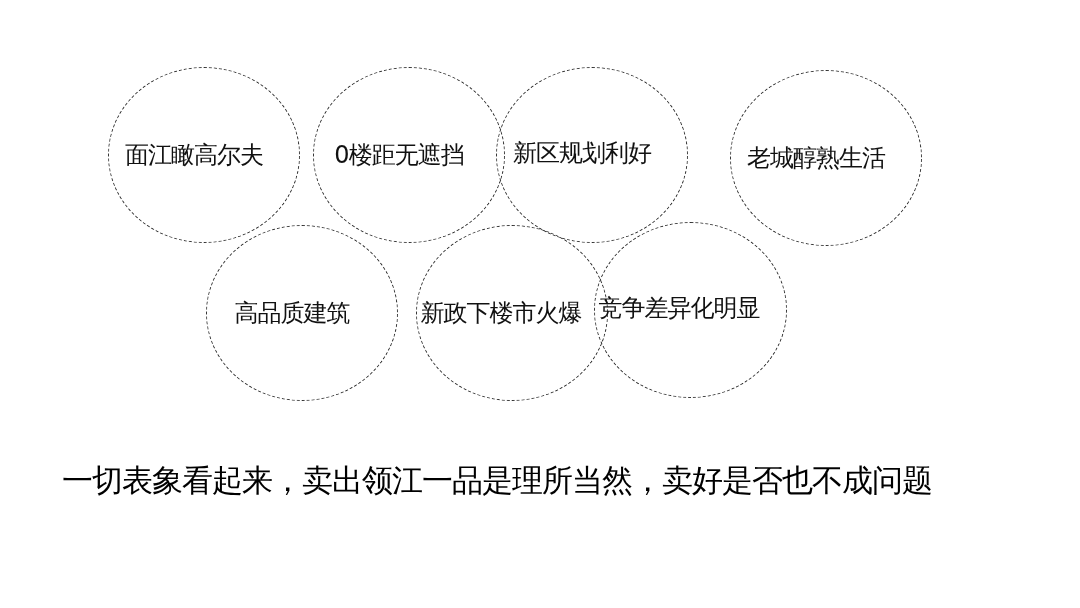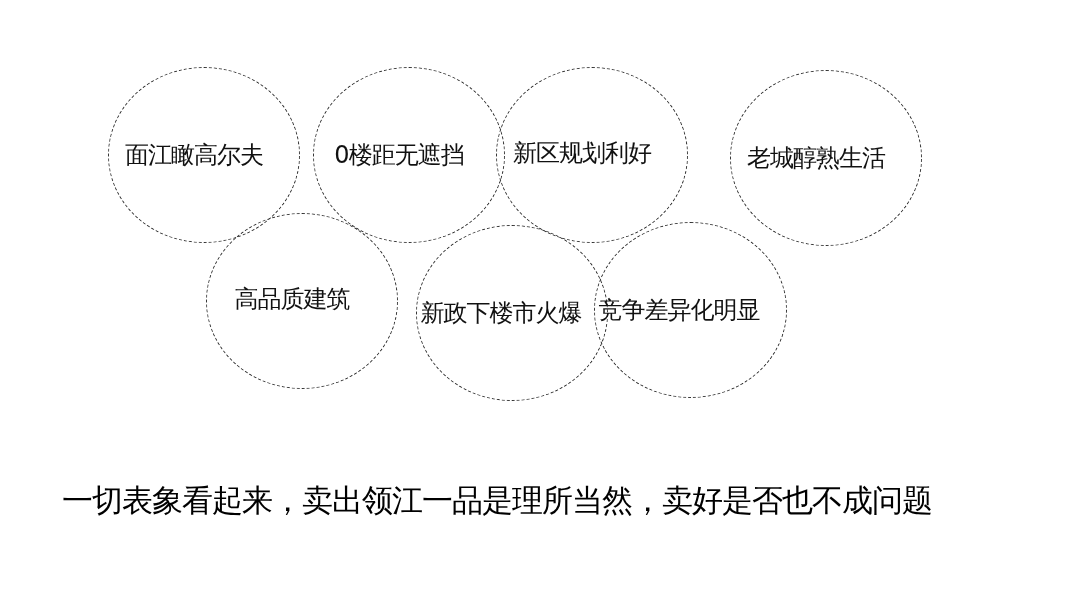--- a/index.html
+++ b/index.html
@@ -18,21 +18,21 @@
     text-align: center;
   }
   .circle-label {
     font-size: 24px; line-height: 32px;
     letter-spacing: -1px;
     color: #111111;
     width: 170px;
     word-break: break-all;
   }
   .summary {
-    position: absolute; left: 62px; top: 478px;
+    position: absolute; left: 62px; top: 458px;
     font-size: 31px; line-height: 44px; letter-spacing: -1px;
     color: #000000; white-space: nowrap;
   }
 </style>
 </head>
 <body>
 
 <div>
   <div class="circle" style="left:108px; top:67px; width:192px; height:176px;">
     <span class="circle-label">面江瞰高尔夫</span>
@@ -40,24 +40,24 @@
   <div class="circle" style="left:313px; top:67px; width:192px; height:176px;">
     <span class="circle-label">0楼距无遮挡</span>
   </div>
   <div class="circle" style="left:496px; top:67px; width:192px; height:176px;font-family:Liberation Mono, monospace;">
     <span class="circle-label">新区规划利好</span>
   </div>
   <div class="circle" style="left:730px; top:70px; width:192px; height:176px;">
     <span class="circle-label">老城醇熟生活</span>
   </div>
 
-  <div class="circle" style="left:206px; top:213px; width:192px; height:176px;font-family:Liberation Mono, monospace;">
+  <div class="circle" style="left:206px; top:225px; width:192px; height:176px;">
     <span class="circle-label">高品质建筑</span>
   </div>
   <div class="circle" style="left:416px; top:225px; width:192px; height:176px;">
     <span class="circle-label" style="width:168px;">新政下楼市火爆</span>
   </div>
   <div class="circle" style="left:594px; top:222px; width:193px; height:176px;">
-    <span class="circle-label" style="width:168px;">竞争差异化明显</span>
+    <span class="circle-label" style="width:168px;font-family:Liberation Mono, monospace;">竞争差异化明显</span>
   </div>
 
   <div class="summary">一切表象看起来，卖出领江一品是理所当然，卖好是否也不成问题</div>
 </div>
 
 </body></html>

